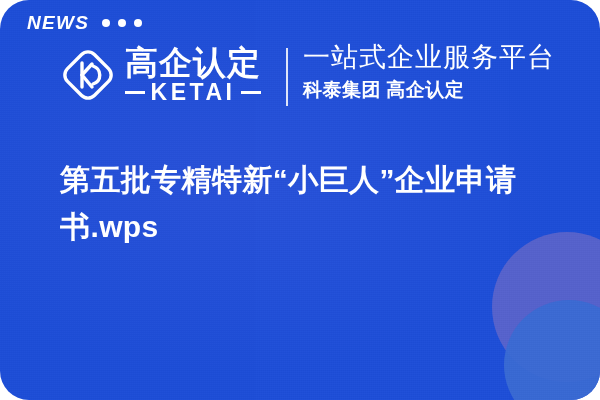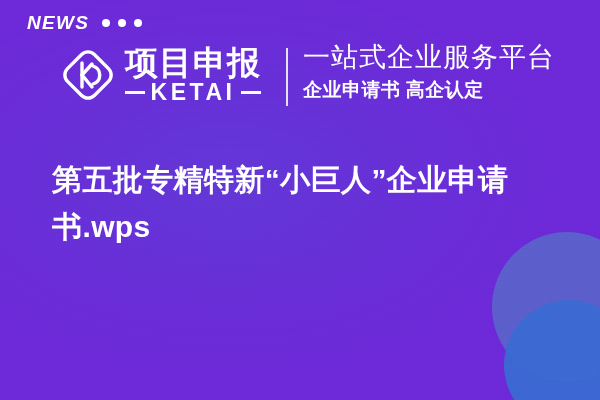--- a/index.html
+++ b/index.html
@@ -10,22 +10,23 @@
     width: 600px;
     height: 400px;
     overflow: hidden;
     font-family: "Liberation Sans", "DejaVu Sans", sans-serif;
   }
 
   #banner {
     position: relative;
     width: 600px;
     height: 400px;
-    background: #6d28d9;
+    background: #1d4ed8;
     overflow: hidden;
+    border-radius: 29px;
   }
 
   
   #texture {
     position: absolute;
     inset: 0;
     pointer-events: none;
     opacity: .20;
     background-image:
       repeating-linear-gradient(0deg,   rgba(255,255,255,.05) 0 1px, rgba(0,0,0,.05) 1px 2px),
@@ -167,21 +168,21 @@
     font-weight: bold;
     letter-spacing: .5px;
     line-height: 1.2;
     margin-top: 5px;
     white-space: nowrap;
   }
 
   
   #headline {
     position: absolute;
-    left: 52px;
+    left: 60px;
     top: 157px;
     width: 505px;
     color: #ffffff;
     font-size: 30px;
     font-weight: bold;
     line-height: 1.55;
     letter-spacing: .4px;
   }
 </style>
 </head>
@@ -208,31 +209,31 @@
     <svg id="brand-mark" viewBox="0 0 62 62">
       <g fill="none" stroke="#ffffff" stroke-width="3.4" stroke-linecap="round" stroke-linejoin="round">
         <rect x="12" y="12" width="38" height="38" rx="9" ry="9" transform="rotate(45 31 31)"></rect>
         <path d="M25 19 L25 43"></path>
         <path d="M25 31 L35 20"></path>
         <path d="M25 31 L35 43"></path>
         <path d="M36 22 C45 25, 45 37, 36 40"></path>
       </g>
     </svg>
     <div id="brand-names">
-      <div id="brand-name-cn">项目申报</div>
+      <div id="brand-name-cn">高企认定</div>
       <div id="brand-name-en-row">
         <span class="rule"></span>
         <span id="brand-name-en">KETAI</span>
         <span class="rule"></span>
       </div>
     </div>
   </div>
 
   <div id="brand-divider"></div>
 
   <div id="tagline-block">
     <div id="tagline-primary">一站式企业服务平台</div>
-    <div id="tagline-secondary">企业申请书 高企认定</div>
+    <div id="tagline-secondary">科泰集团 高企认定</div>
   </div>
 
   <div id="headline">第五批专精特新“小巨人”企业申请书.wps</div>
 
 </div>
 
 </body></html>

